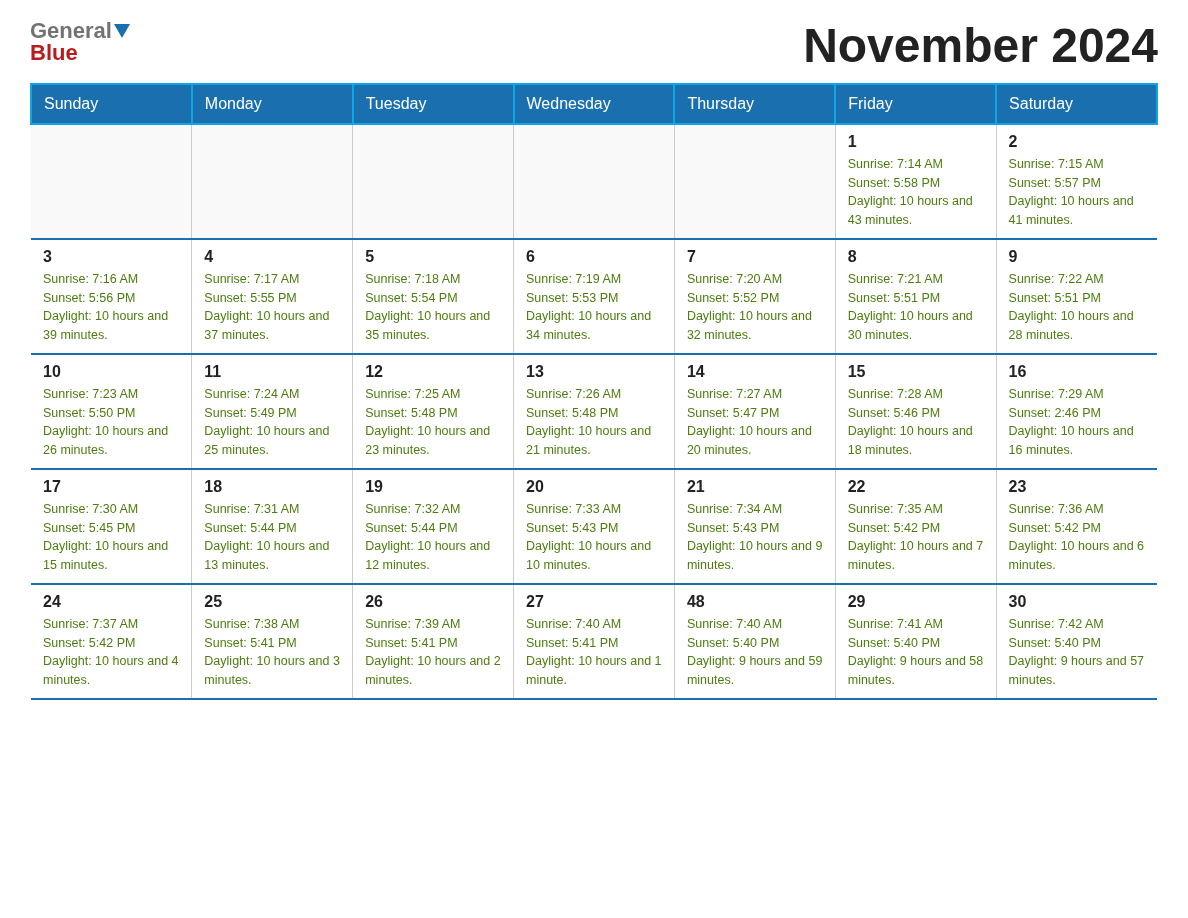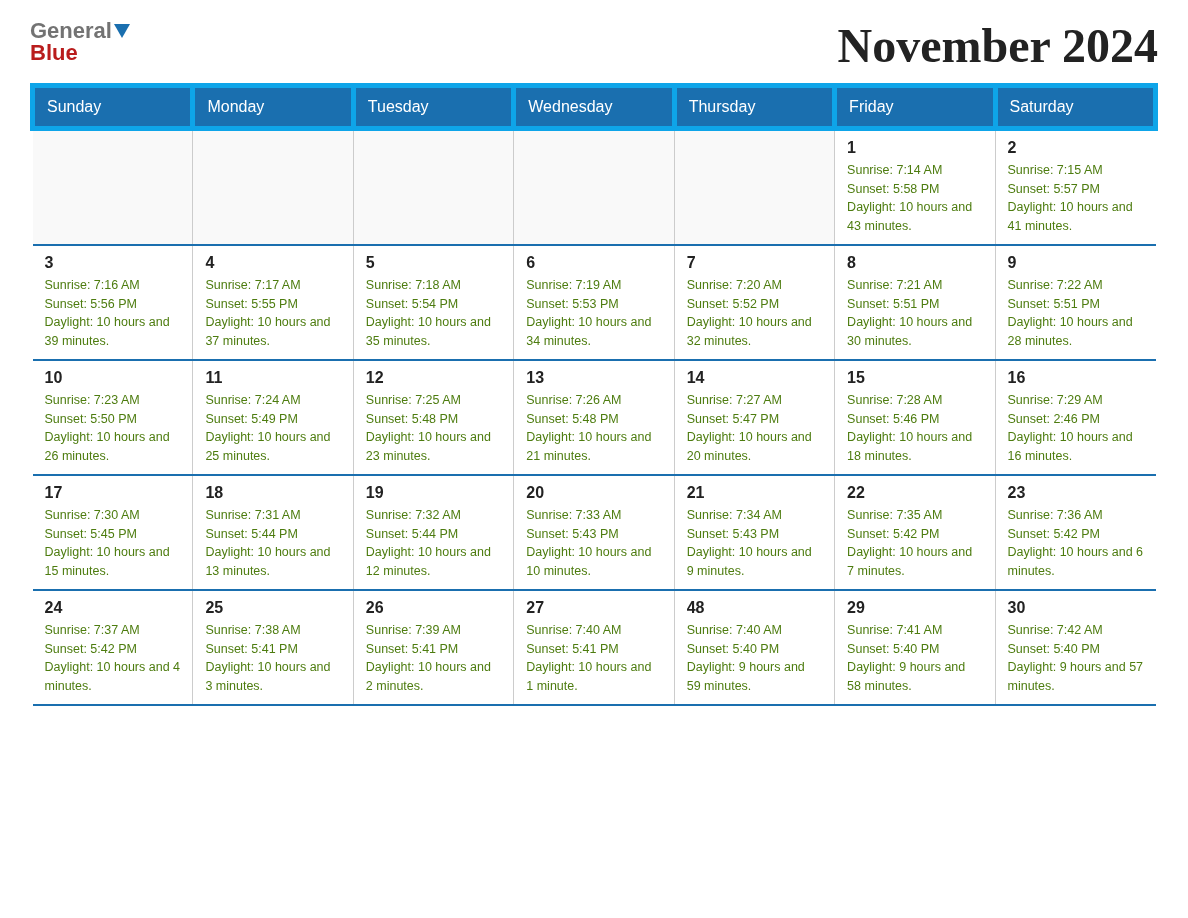--- a/index.html
+++ b/index.html
@@ -43,42 +43,41 @@
       vertical-align: middle;
     }
     .title-block {
       text-align: right;
     }
     .title-block h1 {
       font-size: 48px;
       font-weight: bold;
       color: #222;
       line-height: 1.1;
-      font-family: Liberation Serif, serif;
     }
     .title-block .subtitle {
       font-size: 20px;
       color: #555;
       margin-top: 4px;
     }
     .calendar {
       width: 100%;
       border-collapse: collapse;
       margin-top: 10px;
     }
     .calendar thead tr {
       background-color: #1a6faf;
     }
     .calendar thead th {
       color: #fff;
       font-size: 16px;
       font-weight: normal;
       padding: 10px 12px;
       text-align: left;
-      border: 5px solid #0ea5e9;
+      border: 2px solid #0ea5e9;
     }
     .calendar tbody tr {
       border-bottom: 2px solid #1a6faf;
     }
     .calendar tbody td {
       vertical-align: top;
       padding: 8px 12px;
       font-size: 13px;
       color: #222;
       border-right: 1px solid #ccc;

